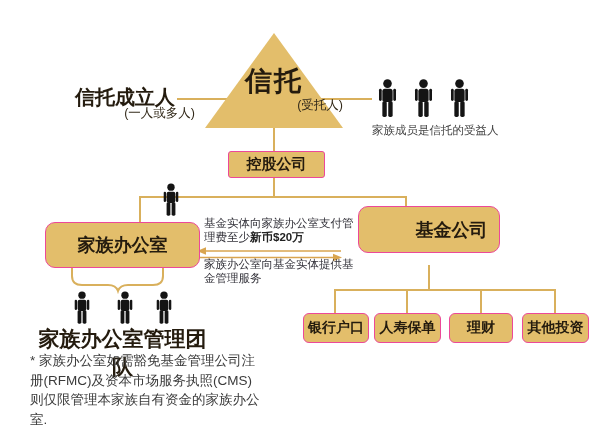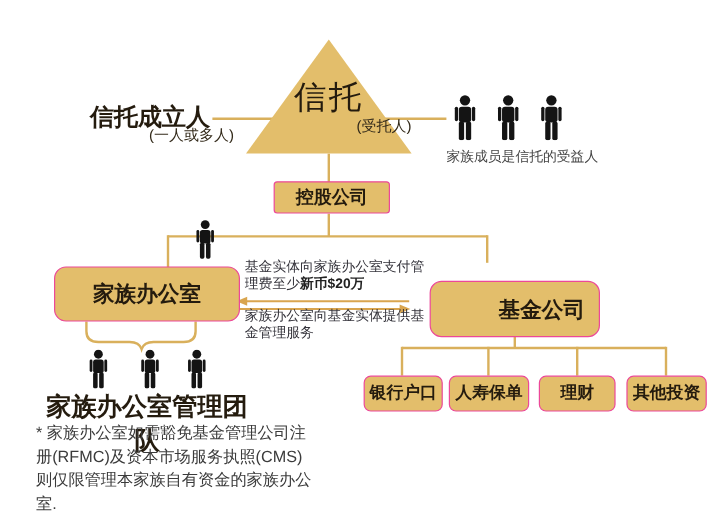--- a/index.html
+++ b/index.html
@@ -8,30 +8,30 @@
     font-family:"Liberation Sans","DejaVu Sans",sans-serif;color:#241b0e;
   }
   svg.overlay{position:absolute;left:0;top:0;width:600px;height:431px;}
   
   .triangle{
     position:absolute;left:205px;top:33px;width:0;height:0;
     border-left:69px solid transparent;border-right:69px solid transparent;
     border-bottom:95px solid #e3be6b;
   }
   .trust-label{position:absolute;left:205px;top:63px;width:138px;text-align:center;
-    font-size:27px;font-weight:400;letter-spacing:2px;color:#241b0e;}
+    font-size:27px;font-weight:700;letter-spacing:2px;color:#241b0e;}
   .trust-sub{position:absolute;left:205px;top:97px;width:138px;text-align:right;
     font-size:12.5px;color:#332a1a;}
   
   .gbox{position:absolute;background:#e3be6b;border:1px solid #ec4899;
     display:flex;align-items:center;justify-content:center;
     font-weight:700;color:#241b0e;white-space:nowrap;box-sizing:border-box;}
   .holding{left:228px;top:151px;width:97px;height:27px;border-radius:3px;font-size:15px;}
   .family{left:45px;top:222px;width:155px;height:46px;border-radius:10px;font-size:18px;font-family:Liberation Serif, serif;}
-  .fund{left:358px;top:234px;width:142px;height:47px;border-radius:10px;font-size:18px;padding-left:45px;}
+  .fund{left:358px;top:206px;width:142px;height:47px;border-radius:10px;font-size:18px;padding-left:45px;}
   .small{top:313px;height:30px;border-radius:6px;font-size:14px;text-align:right;}
   .inv1{left:303px;width:66px;}
   .inv2{left:374px;width:67px;}
   .inv3{left:449px;width:64px;}
   .inv4{left:522px;width:67px;}
   
   .settlor-label{position:absolute;left:55px;top:84px;width:140px;text-align:center;
     font-size:20px;font-weight:700;color:#241b0e;}
   .settlor-sub{position:absolute;left:55px;top:105px;width:140px;text-align:right;
     font-size:12.5px;color:#332a1a;}

